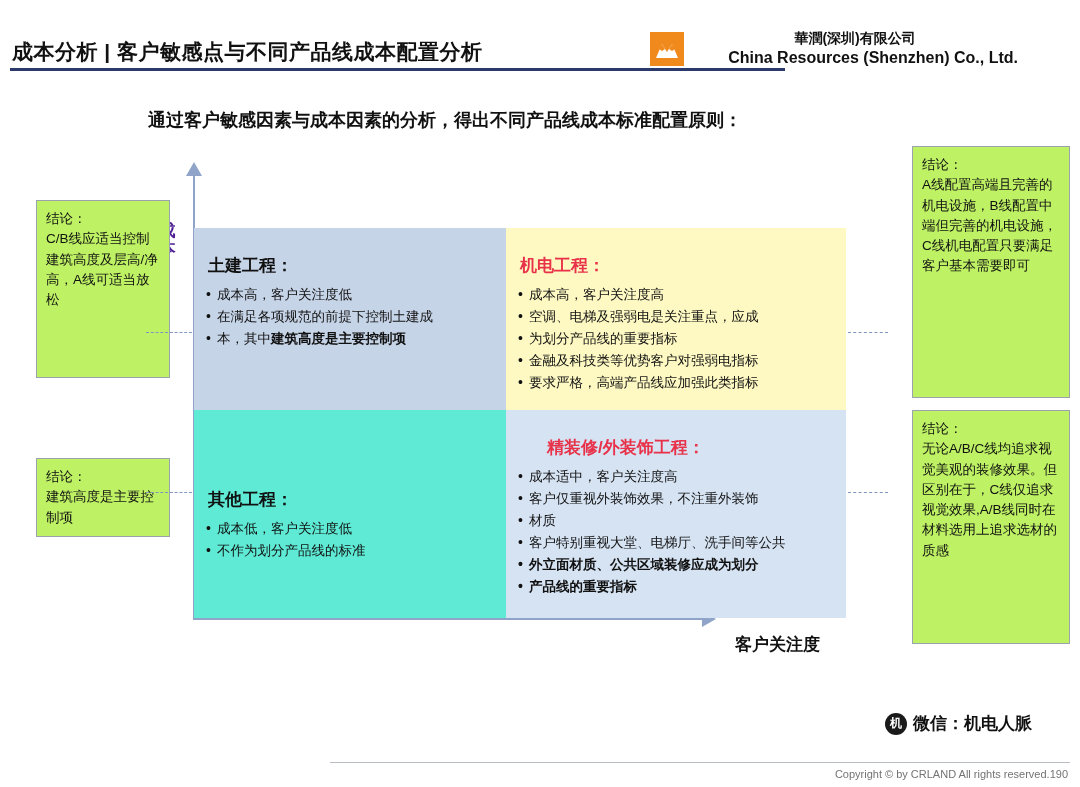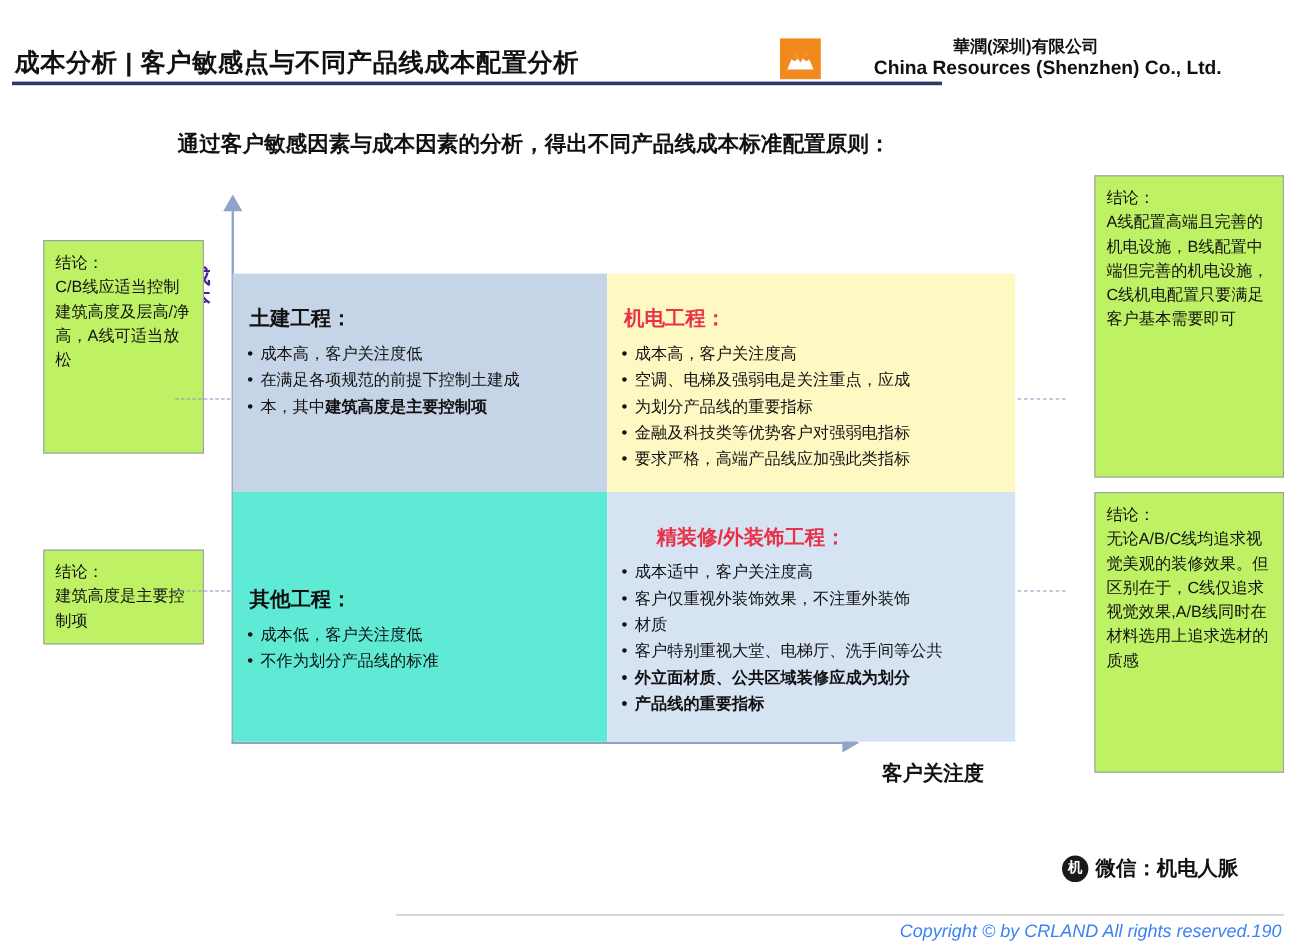--- a/index.html
+++ b/index.html
@@ -166,24 +166,23 @@
   
   #footer-rule {
     position: absolute;
     left: 330px; top: 762px;
     width: 740px; height: 1px;
     background: #b9bdc4;
   }
   #footer-copy {
     position: absolute;
     right: 12px; top: 768px;
-    font-size: 15px;
-    color: #3b82f6;
+    font-size: 11px;
+    color: #737373;
     white-space: nowrap;
-    font-style: italic;
   }
   #watermark {
     position: absolute;
     right: 48px; top: 712px;
     display: flex; align-items: center; gap: 6px;
   }
   #wm-circle {
     width: 22px; height: 22px; border-radius: 50%;
     background: #1a1a1a;
     display: flex; align-items: center; justify-content: center;

